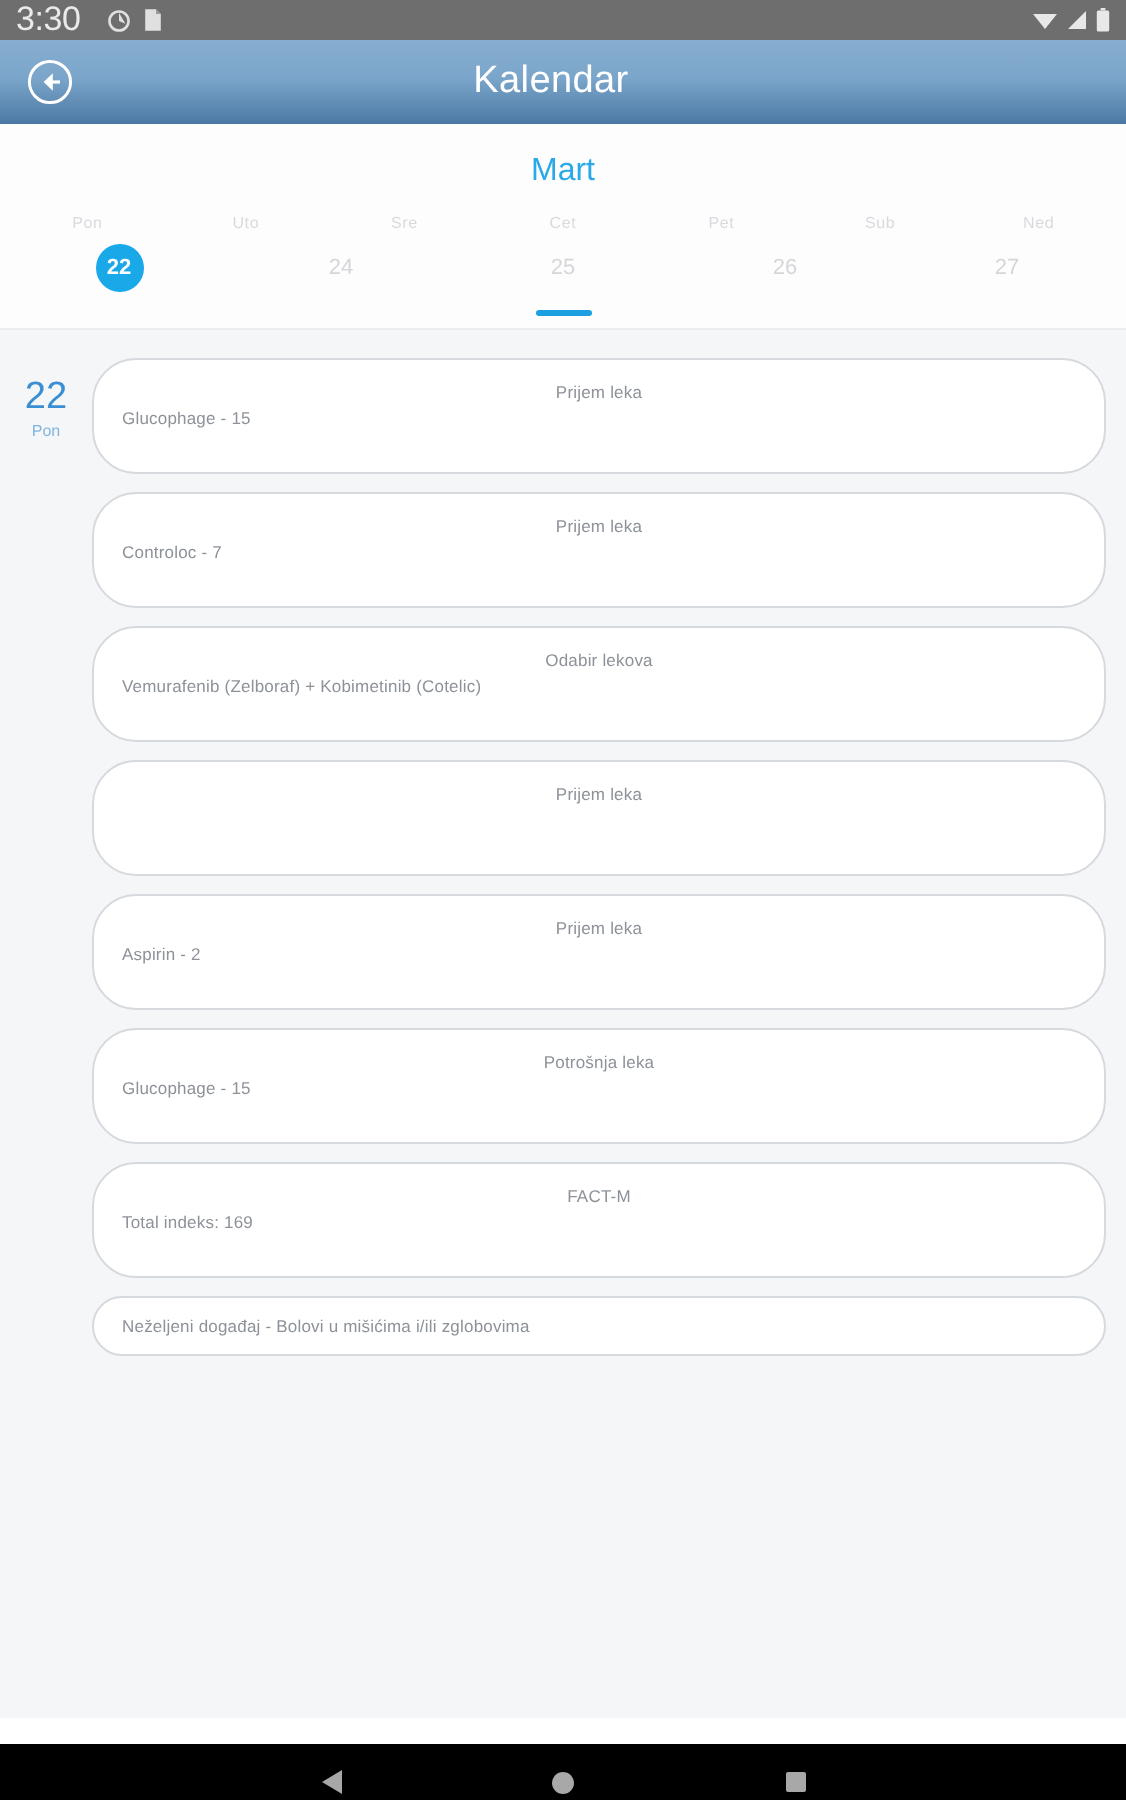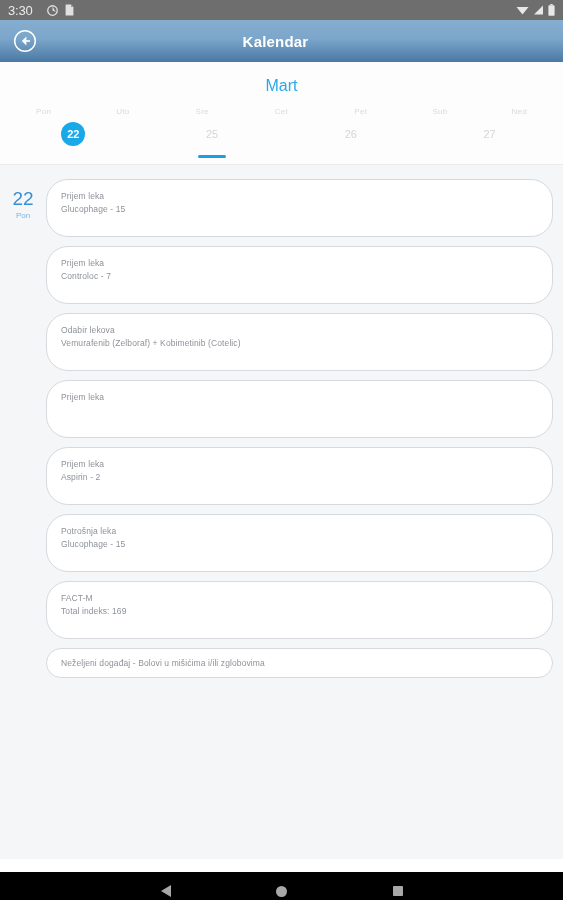--- a/index.html
+++ b/index.html
@@ -19,21 +19,21 @@
   
   .status-bar {
     height: 20px;
     background: #6e6e6e;
     display: flex;
     align-items: center;
     padding: 0 8px;
     color: #e8e8e8;
   }
   .status-time {
-    font-size: 13px;
+    font-size: 17px;
     letter-spacing: -0.2px;
     color: #eaeaea;
     margin-right: 7px;
     text-align: right;
   }
   .status-left-icons { display: flex; align-items: center; gap: 7px; }
   .status-spacer { flex: 1; }
   .status-right-icons { display: flex; align-items: center; gap: 4px; }
 
   .ic-sync { width: 11px; height: 11px; display:block; }
@@ -57,25 +57,24 @@
     align-items: center;
     justify-content: center;
     margin-left: 4px;
     cursor: pointer;
   }
   .back-button svg { width: 24px; height: 24px; display:block; }
   .app-title {
     position: absolute;
     left: 0; right: 12px;
     text-align: center;
-    font-size: 15px;
+    font-size: 19px;
     color: #ffffff;
     letter-spacing: 0.2px;
     pointer-events: none;
-    font-weight: bold;
   }
 
   
   .calendar-strip {
     background: #fdfdfd;
     padding-top: 10px;
     border-bottom: 1px solid #ececec;
   }
   .month-label {
     text-align: center;
@@ -168,20 +167,21 @@
     margin-bottom: 9px;
     cursor: pointer;
   }
   .event-card.two-line { height: 58px; }
   .event-card.one-line { height: 30px; padding-top: 8px; }
   .event-title {
     font-size: 8.5px;
     color: #8d9299;
     line-height: 13px;
     letter-spacing: 0.1px;
+    text-align: center;
   }
   .event-detail {
     font-size: 8.5px;
     color: #8d9299;
     line-height: 13px;
     letter-spacing: 0.1px;
   }
   .event-single {
     font-size: 8.5px;
     color: #8d9299;
@@ -287,20 +287,24 @@
     <div class="weekday-cell">Cet</div>
     <div class="weekday-cell">Pet</div>
     <div class="weekday-cell">Sub</div>
     <div class="weekday-cell">Ned</div>
   </div>
   <div class="daynum-row">
     <div class="day-cell selected">
       <div class="day-num">22</div>
       <div class="day-underline"></div>
     </div>
+    <div class="day-cell">
+      <div class="day-num">24</div>
+      <div class="day-underline"></div>
+    </div>
     <div class="day-cell marked">
       <div class="day-num">25</div>
       <div class="day-underline"></div>
     </div>
     <div class="day-cell">
       <div class="day-num">26</div>
       <div class="day-underline"></div>
     </div>
     <div class="day-cell">
       <div class="day-num">27</div>

